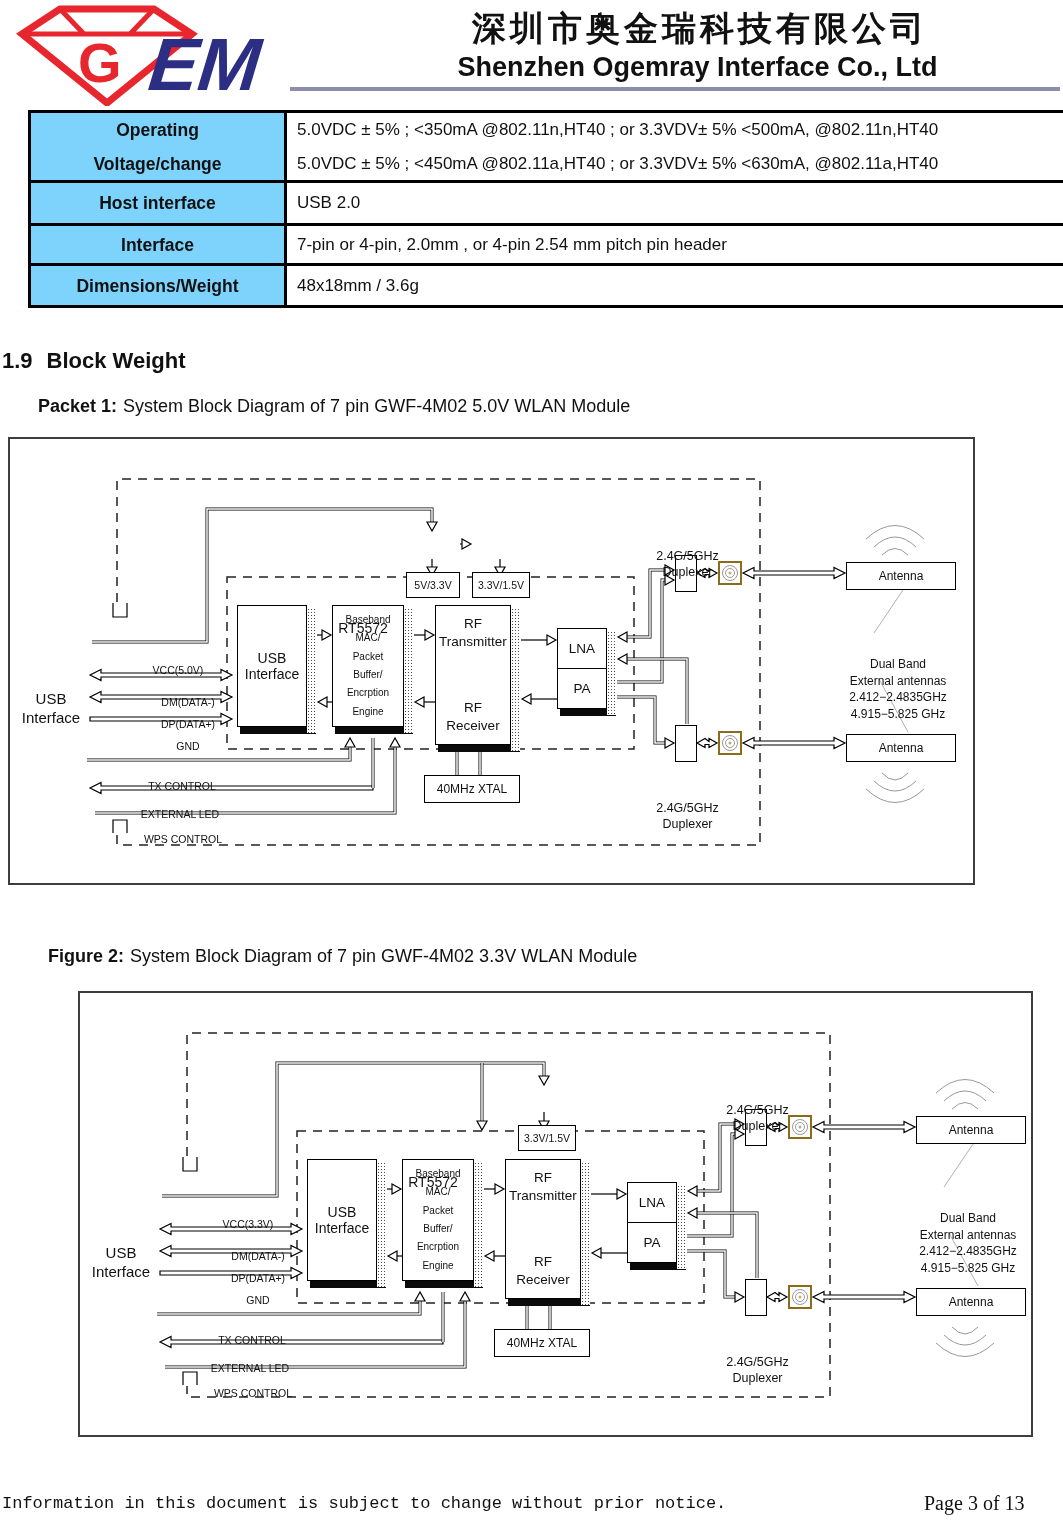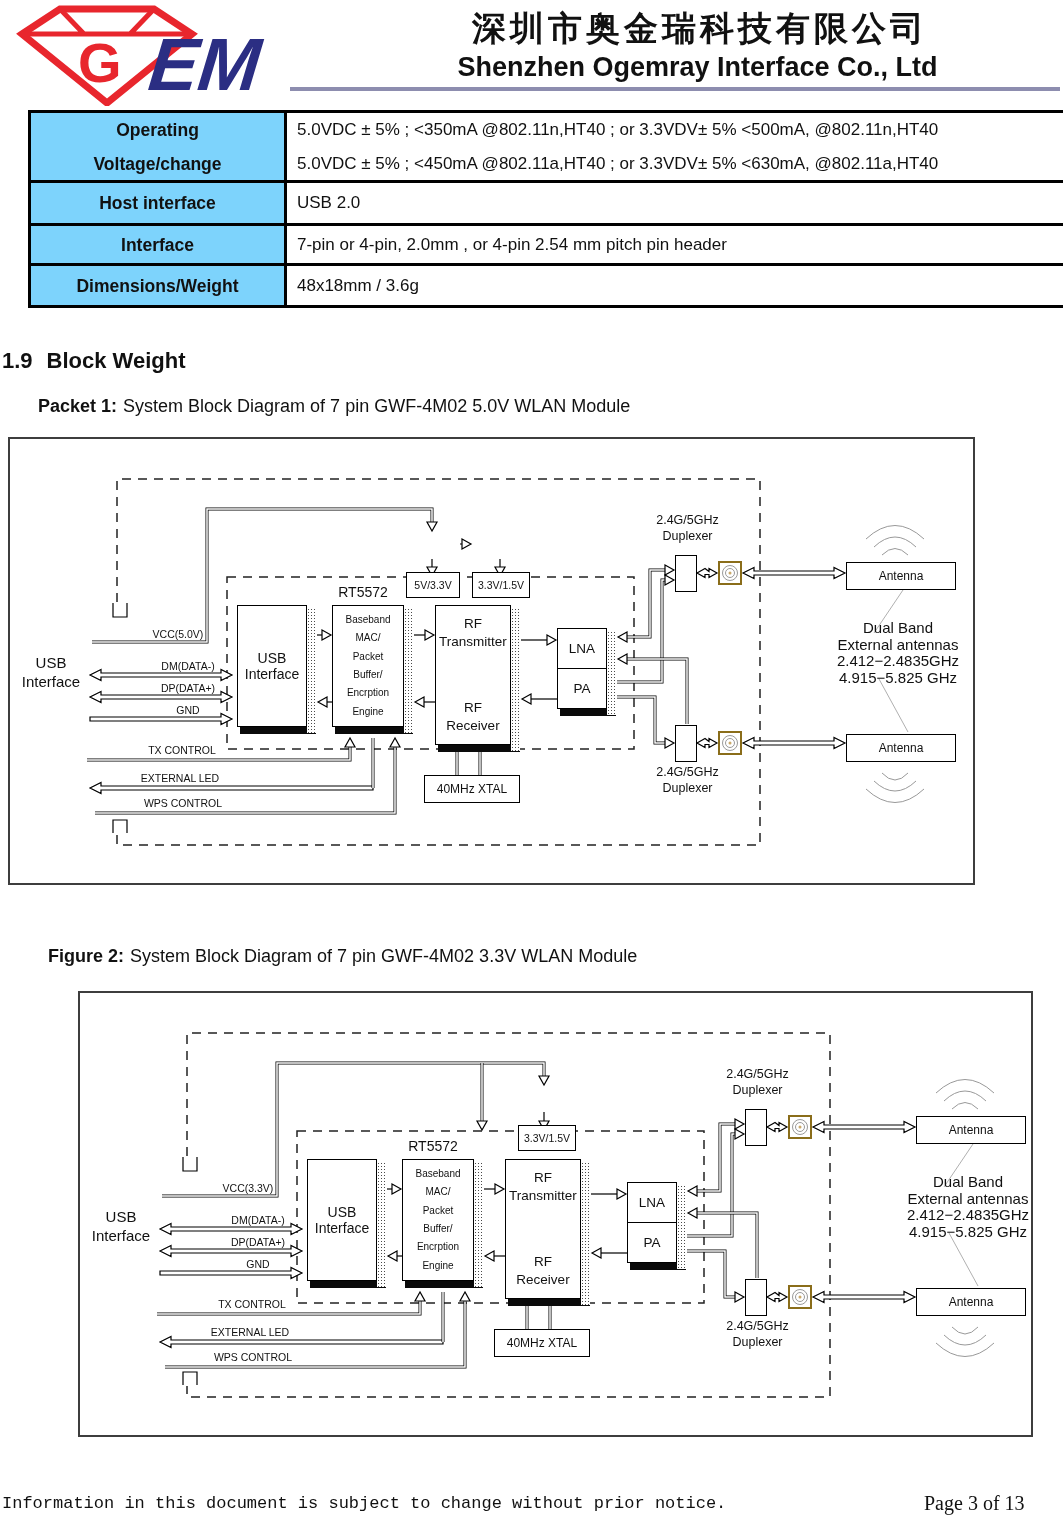--- a/index.html
+++ b/index.html
@@ -41,29 +41,29 @@
   .wave{fill:none;stroke:#999;stroke-width:1;}
   
   .blk{position:absolute;border:1.5px solid #000;background:#fff;z-index:2;
        display:flex;flex-direction:column;justify-content:center;text-align:center;}
   .blk::after{content:"";position:absolute;top:2px;bottom:-7px;right:-10px;width:9px;
        background-color:#fff;background-image:radial-gradient(#4a4a4a 34%,transparent 35%);
        background-size:3px 3px;}
   .blk::before{content:"";position:absolute;left:2px;right:-10px;bottom:-8px;height:7px;background:#0a0a0a;}
   .box{position:absolute;border:1.5px solid #000;background:#fff;z-index:2;
        display:flex;flex-direction:column;justify-content:center;text-align:center;}
-  .lab{position:absolute;z-index:3;text-align:center;font-size:10.5px;}
+  .lab{position:absolute;z-index:3;text-align:center;font-size:10.5px;margin-top:36px;}
   .f14{font-size:14px;}.f13{font-size:13.5px;line-height:18px;}.f12{font-size:12.5px;line-height:15.5px;}
   .bb{font-size:10px;line-height:18.4px;}
   .rfblk{justify-content:space-between;padding:9px 0;}
   .lnapa{padding:0;justify-content:stretch;}
   .lnapa .cell{flex:1;display:flex;align-items:center;justify-content:center;font-size:13.5px;}
   .lnapa .cell:first-child{border-bottom:1.5px solid #000;}
   .usbl{font-size:15px;line-height:19px;}
-  .dual{font-size:15px;line-height:16.5px;}
+  .dual{font-size:12px;line-height:16.5px;}
   .ant{font-size:12px;}
   .reg{font-size:10.5px;margin-top:40px;}
   .xtl{font-size:12px;}
   
   .fnote{left:2px;top:1494px;font-family:"Liberation Mono",monospace;font-size:17px;}
   .fpage{left:924px;top:1492px;font-family:"Liberation Serif",serif;font-size:20px;}
 </style>
 </head>
 <body>
 

